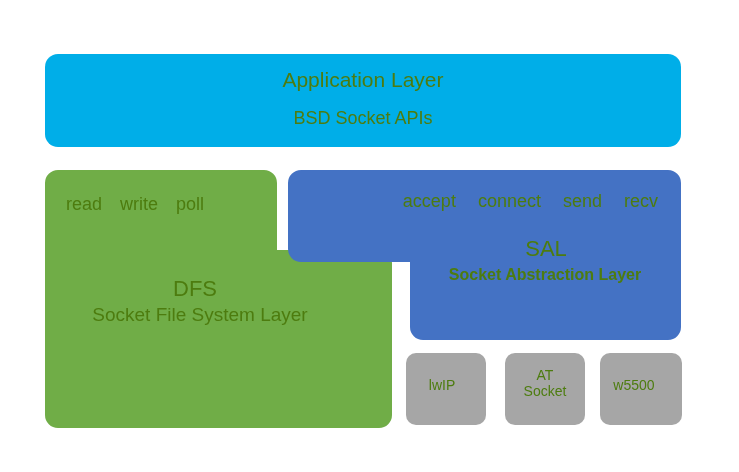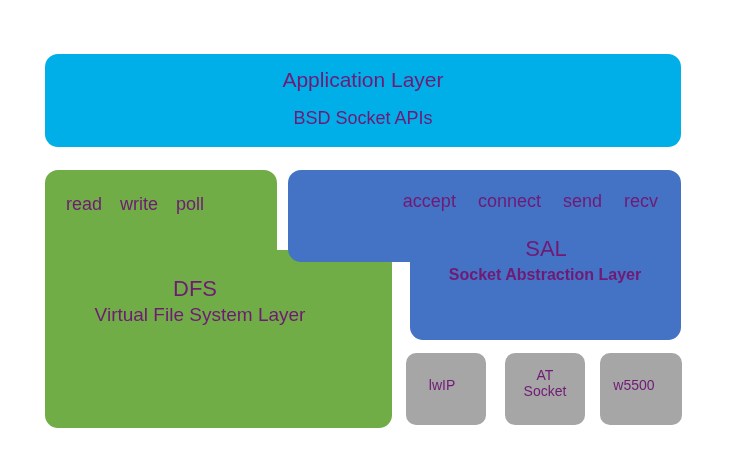--- a/index.html
+++ b/index.html
@@ -21,21 +21,21 @@
   }
   svg.shape-canvas {
     position: absolute;
     left: 0;
     top: 0;
     width: 739px;
     height: 472px;
   }
   .lbl {
     position: absolute;
-    color: #701a75;
+    color: #4d7c0f;
     text-align: center;
     white-space: nowrap;
     line-height: 1.12;
     font-family: "Liberation Sans", sans-serif;
   }
   .app-title {
     font-size: 21px;
     left: 45px;
     top: 68px;
     width: 636px;
@@ -146,21 +146,21 @@
 
   <div class="lbl dfs-ops">
     <span>read</span><span>write</span><span>poll</span>
   </div>
 
   <div class="lbl sal-ops">
     <span>accept</span><span>connect</span><span>send</span><span>recv</span>
   </div>
 
   <div class="lbl dfs-title">DFS</div>
-  <div class="lbl dfs-sub">Virtual File System Layer</div>
+  <div class="lbl dfs-sub">Socket File System Layer</div>
 
   <div class="lbl sal-title">SAL</div>
   <div class="lbl sal-sub">Socket Abstraction Layer</div>
 
   <div class="lbl gray-lbl gray-1">lwIP</div>
   <div class="lbl gray-lbl two-line gray-2">
     <div>AT</div>
     <div>Socket</div>
   </div>
   <div class="lbl gray-lbl gray-3">w5500</div>

